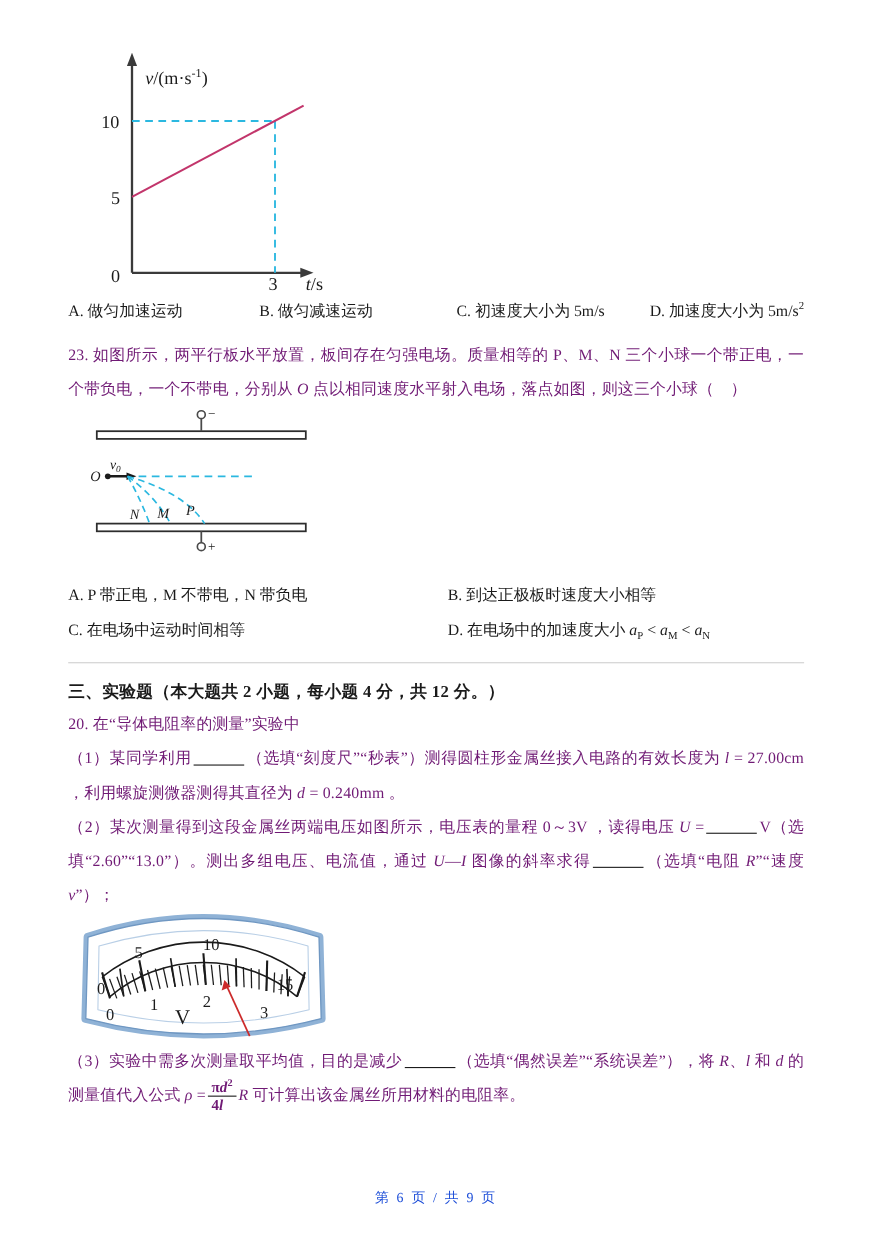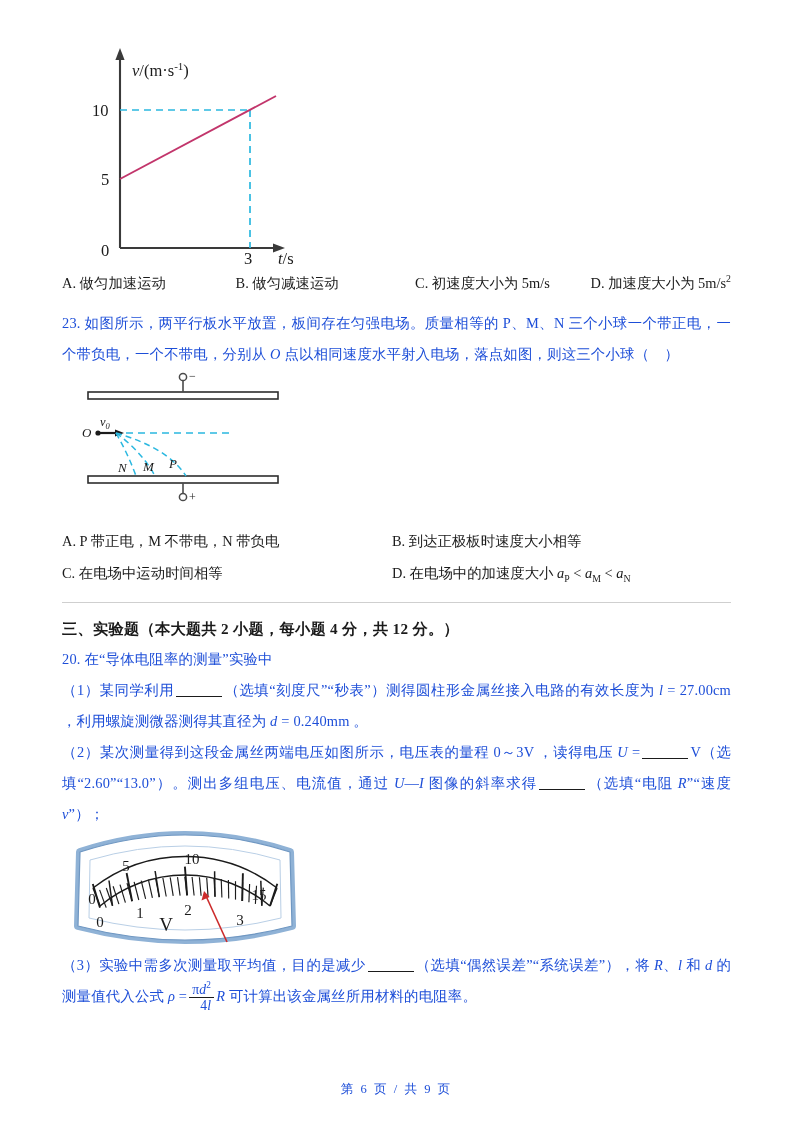--- a/index.html
+++ b/index.html
@@ -19,28 +19,29 @@
   }
   .content{
     position:absolute;
     left:62px;right:62px;top:36px;
   }
   
   .q-text{
     font-size:14.4px;
     line-height:31px;
     text-align:justify;
-    color:#1d4ed8;
+    color:#701a75;
     letter-spacing:.2px;
   }
   .opts-row{
     display:flex;
     font-size:14.4px;
     line-height:30px;
     margin-top:2px;
+    gap:15px;
   }
   .opt{white-space:nowrap;}
   .blank{
     display:inline-block;
     border-bottom:1px solid #1b1b1b;
     min-width:46px;
     height:14px;
     margin:0 2px;
     vertical-align:-2px;
   }
@@ -69,23 +70,24 @@
     position:absolute;
     left:0;right:0;bottom:24px;
     text-align:center;
     font-size:12.6px;
     color:#1d4ed8;
     letter-spacing:2px;
   }
   .frac{
     display:inline-block;
     vertical-align:middle;
-    text-align:right;
+    text-align:left;
     font-size:.95em;
     margin:0 2px;
+    font-weight:bold;
   }
   .frac .num{display:block;border-bottom:1px solid #1b1b1b;padding:0 3px;line-height:15px;}
   .frac .den{display:block;padding:0 3px;line-height:15px;}
 </style>
 </head>
 <body>
 
 <div class="page">
  <div class="content">
 

